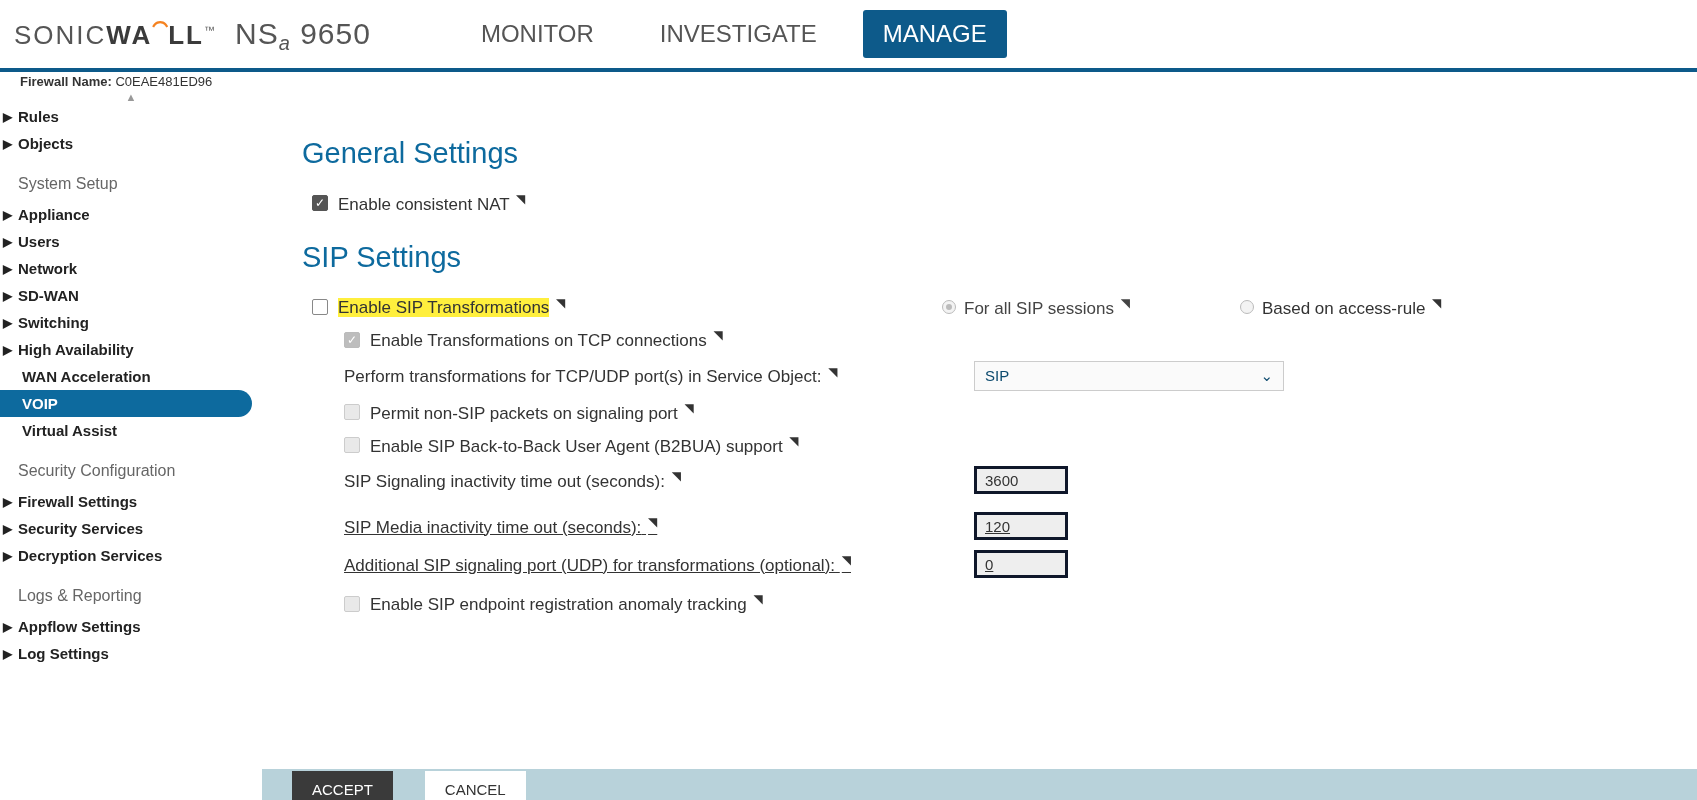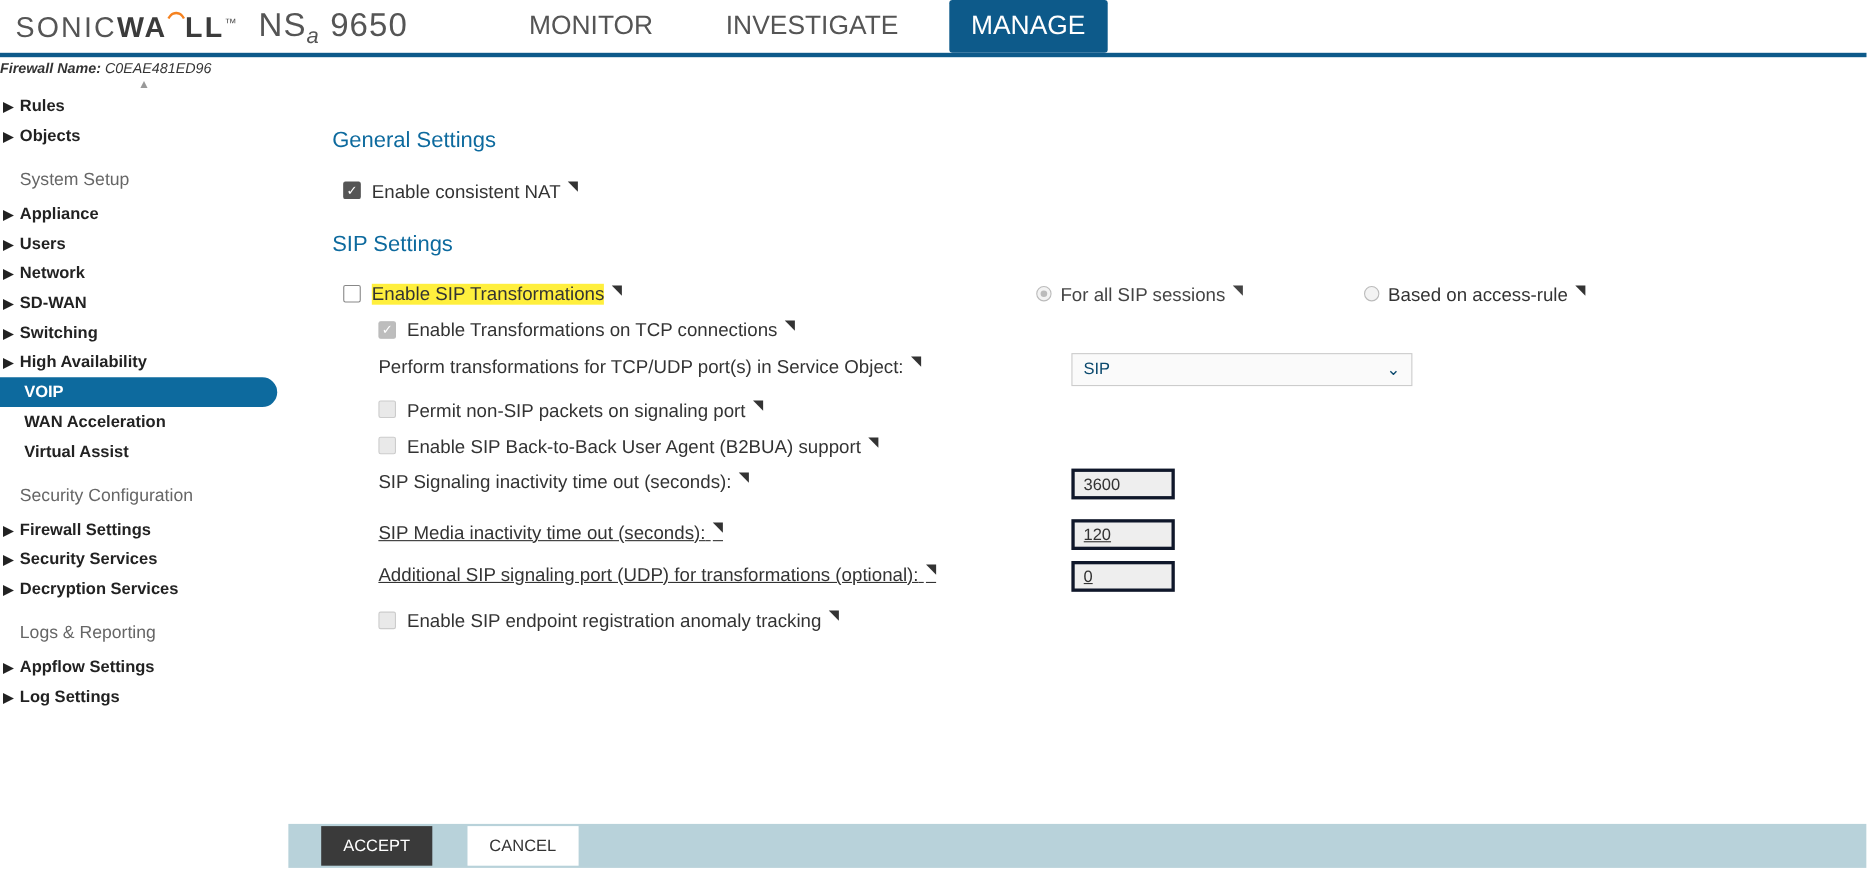--- a/index.html
+++ b/index.html
@@ -1,31 +1,31 @@
 <!DOCTYPE html>
 <html><head>
 <meta charset="utf-8">
 <style>
   * { box-sizing: border-box; }
   body { margin: 0; font-family: "Segoe UI", "Helvetica Neue", Arial, sans-serif; font-size: 15px; color: #333; }
 
   .header {
-    display: flex; align-items: center; height: 52px; padding: 0 14px;
+    display: flex; align-items: center; height: 72px; padding: 0 14px;
     border-bottom: 4px solid #0d5a8a;
   }
   .logo-area { display: flex; align-items: center; gap: 18px; margin-right: 50px;}
   .logo-text { font-family: Arial, sans-serif; font-size: 26px; letter-spacing: 2px; color: #555; font-weight: 300;}
   .logo-text .bold { font-weight: 800; color: #3b3b3b; }
   .model { font-size: 30px; color: #555; font-weight: 300; letter-spacing: 1px; }
   .model .a { font-style: italic; position: relative; top: 6px; font-size: 20px;}
   .navtabs { display: flex; gap: 26px; align-items: center; margin-left: 40px;}
   .navtab { font-size: 24px; color: #555; padding: 10px 20px; }
   .navtab.active { background: #0d5a8a; color: #fff; border-radius: 3px; }
 
-  .fwname { font-size: 13px; padding: 2px 0; font-style: italic; }
+  .fwname { font-size: 13px; padding: 2px 20px; }
   .fwname .lbl { font-weight: bold; }
 
   .layout { display: flex; height: calc(800px - 60px - 22px); }
   .sidebar { width: 262px; flex: none; overflow-y: auto; position: relative; }
   .sidebar::-webkit-scrollbar{width:18px;}
   .sidebar-inner { padding: 0 0 20px 0; }
 
   .side-group-title { color: #666; font-size: 16px; padding: 18px 16px 8px 18px; }
   .side-item {
     display: flex; align-items: center; font-size: 15px; color: #222;
@@ -33,38 +33,38 @@
   }
   .side-item .caret { position: absolute; left: 3px; font-size: 12px; }
   .side-item.sub { padding-left: 22px; font-weight: bold; }
   .side-item.active { background: #0d6a9e; color: #fff; border-radius: 0 14px 14px 0; margin-right: 10px;}
 
   .scroll-arrow-up { text-align: center; font-size: 11px; color: #999; }
 
   
   .content-wrap { flex: 1; position: relative; overflow: auto; }
   .content { padding: 20px 40px 110px 40px; }
-  h2.section { font-size: 20px; color: #0d6a9e; font-weight: 500; margin: 26px 0 22px 0; }
+  h2.section { font-size: 29px; color: #0d6a9e; font-weight: 500; margin: 26px 0 22px 0; }
 
   .row { display: flex; align-items: center; gap: 10px; margin: 10px 0; }
   .chk { width: 16px; height: 16px; border: 1px solid #888; border-radius: 2px; display: inline-flex; align-items: center; justify-content: center; background: #fff; font-size: 12px; color: #fff; }
   .chk.checked { background: #555; border-color: #555; }
   .chk.disabled { background: #e9e9e9; border-color:#ccc;}
   .chk.disabled.checked { background: #bdbdbd; border-color:#bbb; color:#fff;}
   .sublvl { margin-left: 42px; }
   .lbltxt { font-size: 17px; color: #333; }
   .lbltxt .hlp { font-size: 12px; vertical-align: super; margin-left: 2px;}
   .highlight { background: #ffef3d; }
   .radio { width: 14px; height: 14px; border: 1px solid #888; border-radius: 50%; display: inline-flex; align-items: center; justify-content: center; background: #fff; }
   .radio .dot { width: 6px; height: 6px; background: #888; border-radius: 50%; display: none;}
   .radio.selected .dot { display: block; }
   .radio.disabled { border-color:#bbb; background:#f3f3f3;}
   .radio.disabled .dot{ background:#bbb;}
 
-  .form-row-split { display: flex; }
+  .form-row-split { display: flex; align-items: center; }
   .form-row-split .left { width: 630px; }
   .dropdown {
     width: 310px; height: 30px; border: 1px solid #ccc; background: #fafafa;
     display: flex; align-items: center; justify-content: space-between; padding: 0 10px;
     color: #0c4a6e; font-size: 15px;
   }
   .text-input {
     width: 94px; height: 28px; border: 3px solid #0f172a; background: #eee; padding: 0 8px;
     font-size: 15px; color: #333;
   }
@@ -110,22 +110,22 @@
     <div class="sidebar-inner" id="sidebar-inner">
         <div class="side-item"><span class="caret">▶</span>Rules</div>
         <div class="side-item"><span class="caret">▶</span>Objects</div>
         <div class="side-group-title">System Setup</div>
         <div class="side-item"><span class="caret">▶</span>Appliance</div>
         <div class="side-item"><span class="caret">▶</span>Users</div>
         <div class="side-item"><span class="caret">▶</span>Network</div>
         <div class="side-item"><span class="caret">▶</span>SD-WAN</div>
         <div class="side-item"><span class="caret">▶</span>Switching</div>
         <div class="side-item"><span class="caret">▶</span>High Availability</div>
+        <div class="side-item sub">WAN Acceleration</div>
         <div class="side-item active sub">VOIP</div>
-        <div class="side-item sub">WAN Acceleration</div>
         <div class="side-item sub">Virtual Assist</div>
         <div class="side-group-title">Security Configuration</div>
         <div class="side-item"><span class="caret">▶</span>Firewall Settings</div>
         <div class="side-item"><span class="caret">▶</span>Security Services</div>
         <div class="side-item"><span class="caret">▶</span>Decryption Services</div>
         <div class="side-group-title">Logs &amp; Reporting</div>
         <div class="side-item"><span class="caret">▶</span>Appflow Settings</div>
         <div class="side-item"><span class="caret">▶</span>Log Settings</div>
       </div>
   </div>

